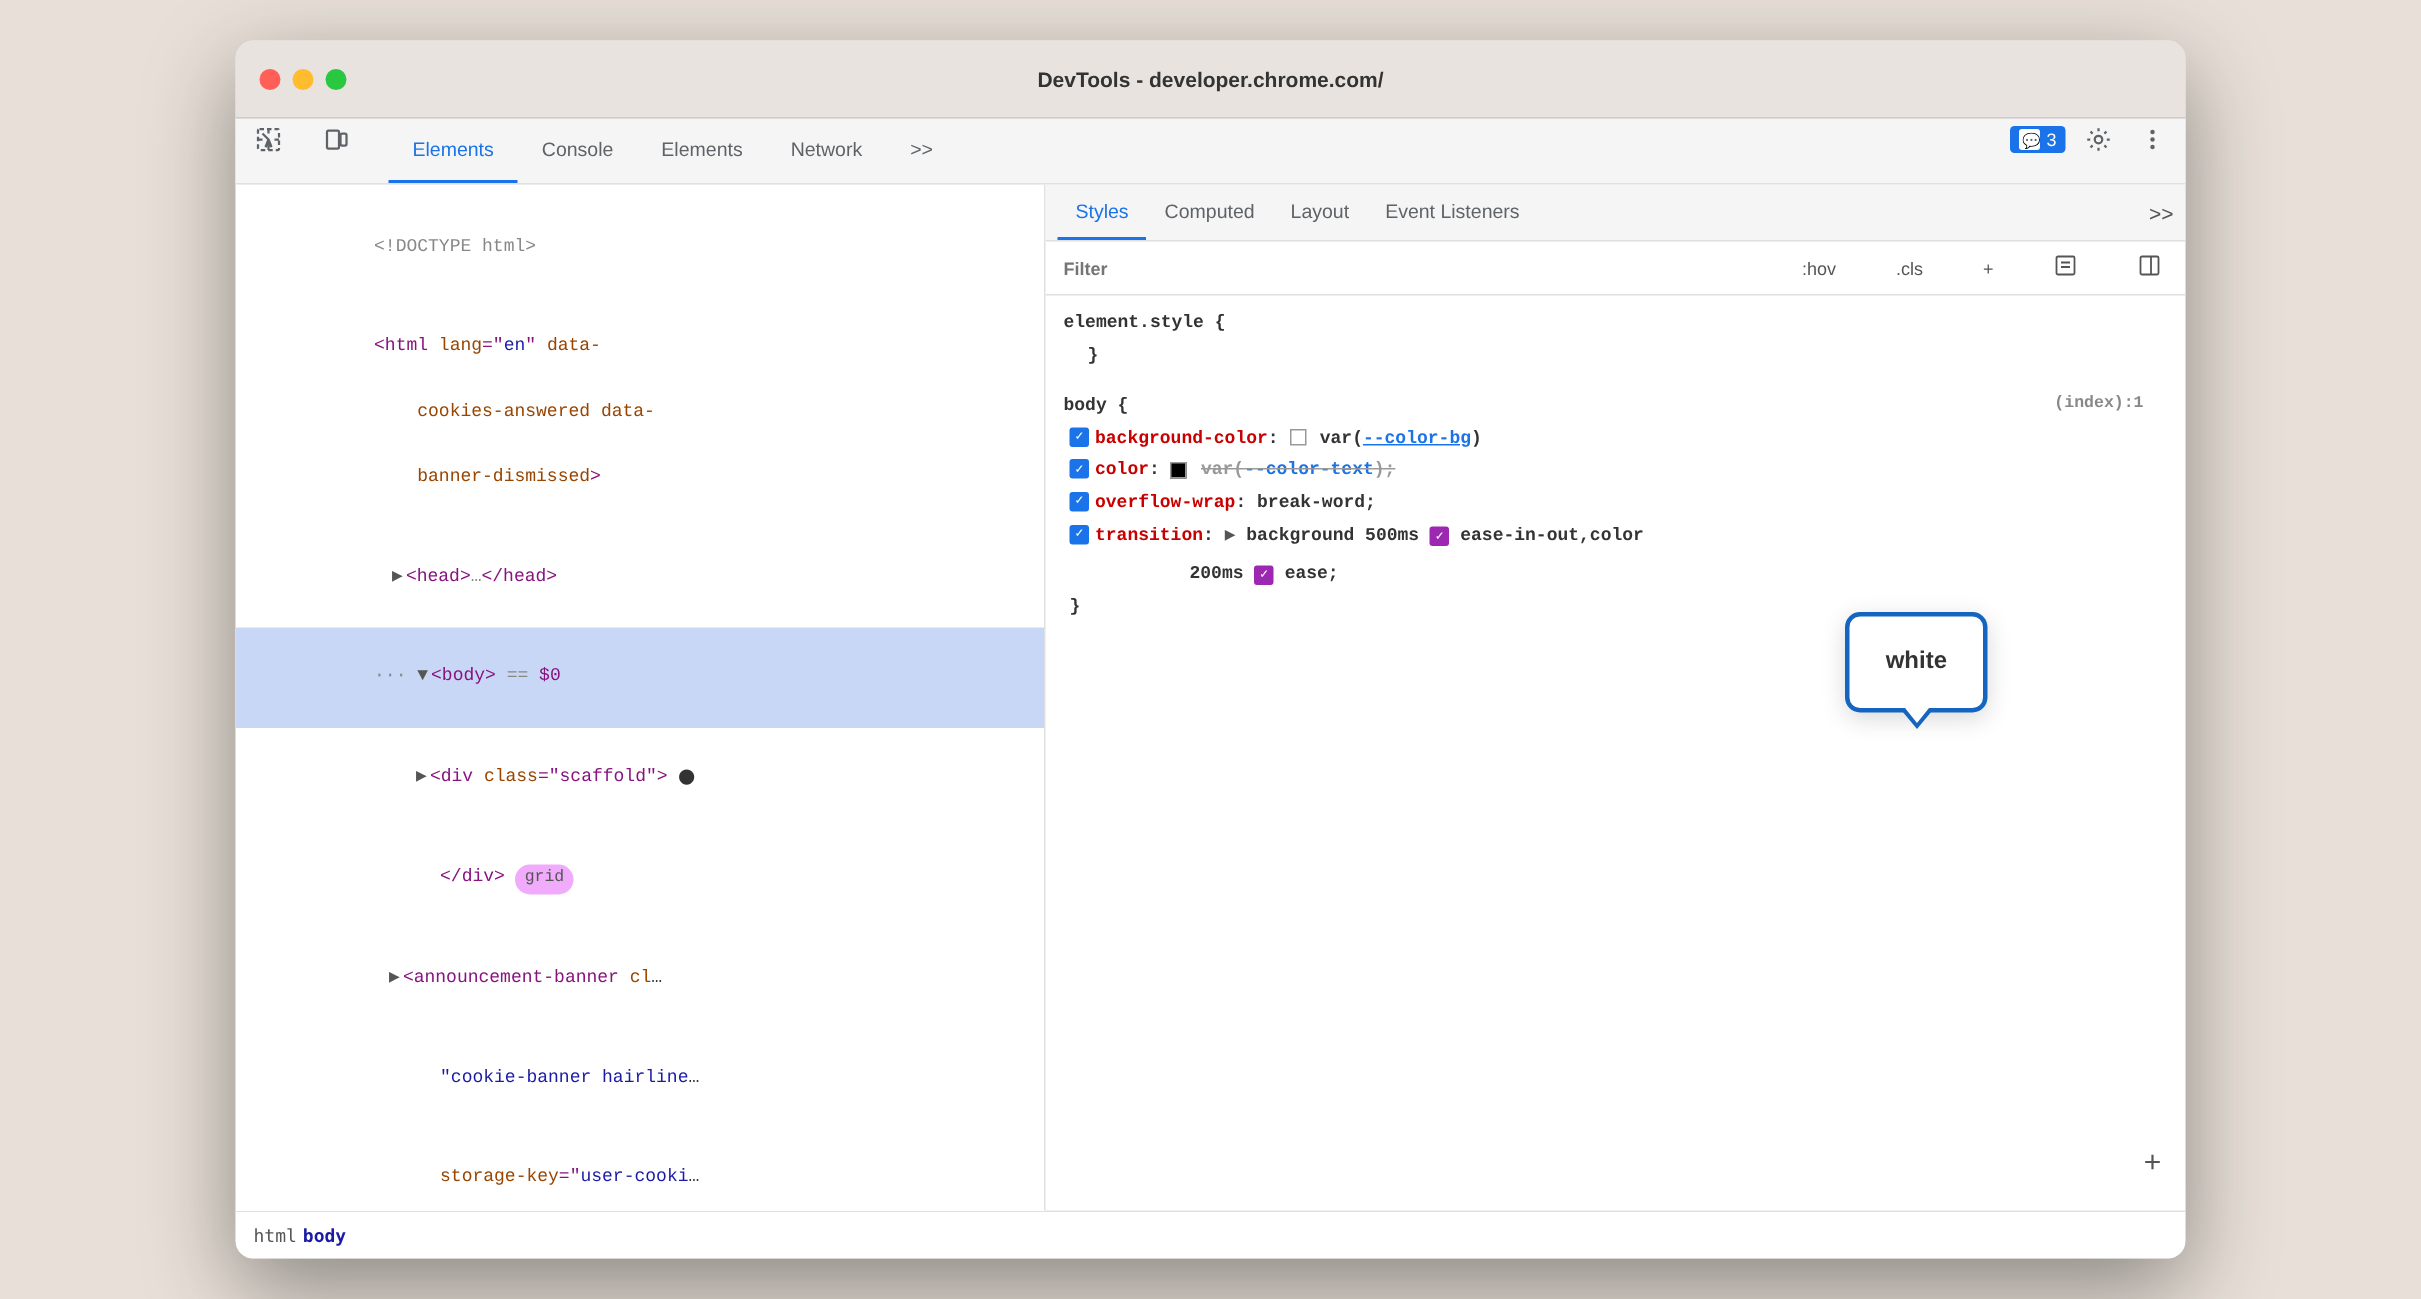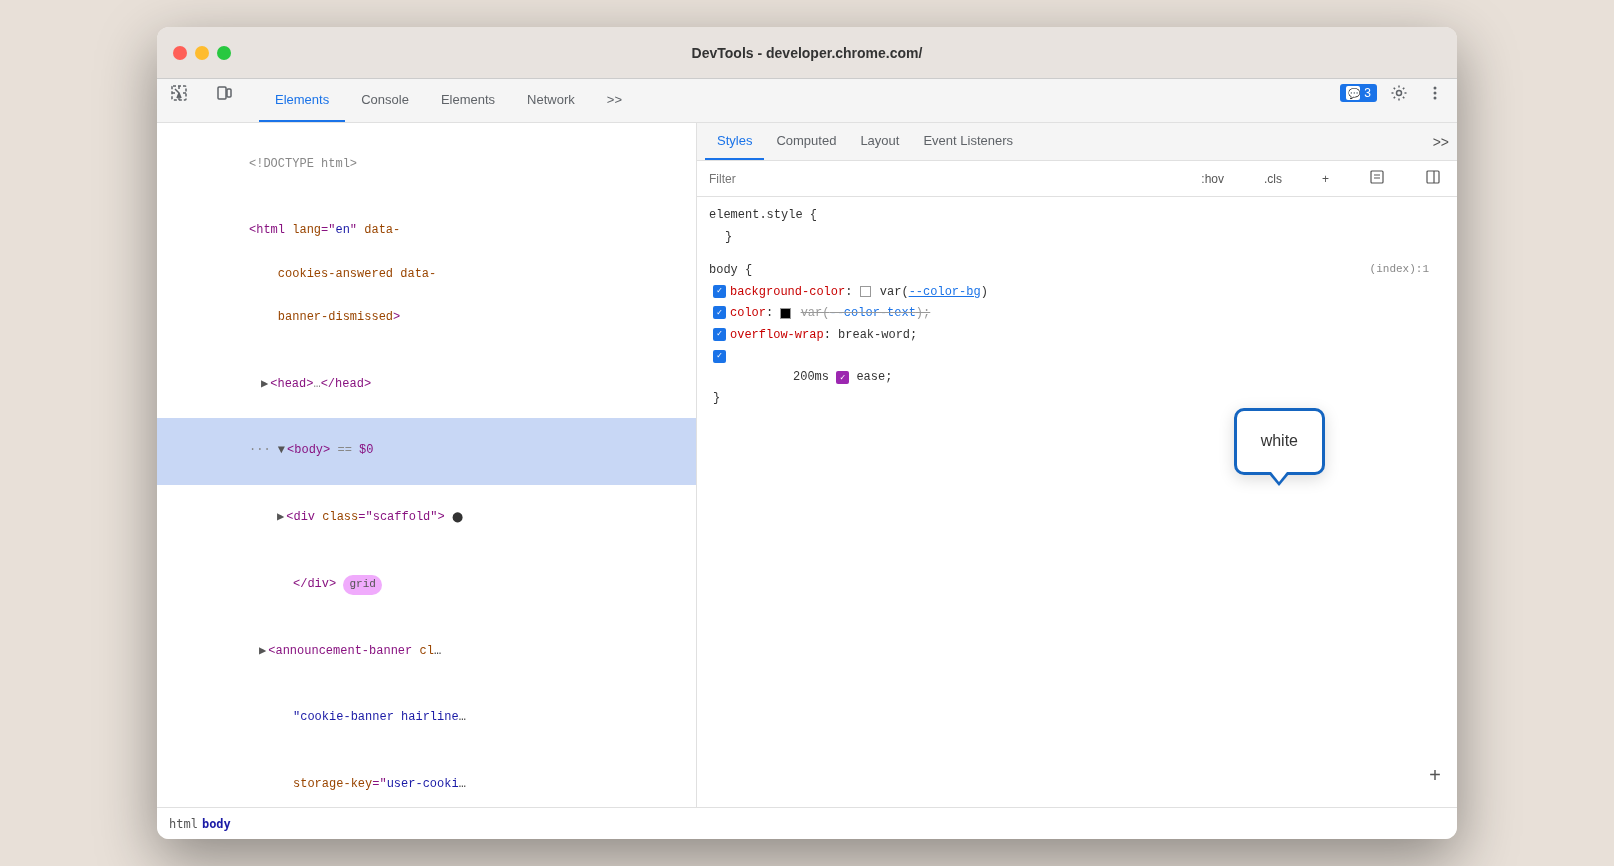--- a/index.html
+++ b/index.html
@@ -226,20 +226,21 @@
       padding: 0 12px;
       gap: 8px;
     }
     .filter-input {
       flex: 1;
       border: none;
       outline: none;
       font-size: 12px;
       background: transparent;
       color: #333;
+      font-weight: bold;
     }
     .filter-actions {
       display: flex;
       align-items: center;
       gap: 8px;
       margin-left: auto;
       font-size: 12px;
       color: #555;
     }
     .filter-btn {
@@ -254,20 +255,21 @@
       flex: 1;
       overflow-y: auto;
       padding: 8px 12px;
       font-family: 'Menlo', 'Monaco', 'Courier New', monospace;
       font-size: 12px;
       line-height: 1.8;
       position: relative;
     }
     .css-rule {
       margin-bottom: 12px;
+      font-weight: bold;
     }
     .css-selector { color: #333; }
     .css-brace { color: #333; }
     .css-property { color: #C80000; }
     .css-colon { color: #333; }
     .css-value { color: #333; }
     .css-value .var-link { color: #1a73e8; text-decoration: underline; }
     .css-row {
       display: flex;
       align-items: flex-start;
@@ -577,20 +579,27 @@
               </span>
             </div>
 
             <div class="css-row">
               <span class="css-checkbox"></span>
               <span><span class="css-property">overflow-wrap</span><span class="css-colon">: </span><span class="css-value">break-word;</span></span>
             </div>
 
             <div class="css-row" style="flex-wrap:wrap;">
               <span class="css-checkbox"></span>
+              <span>
+                <span class="css-property">transition</span><span class="css-colon">: </span>
+                <span class="transition-arrow">▶</span>
+                <span class="css-value"> background 500ms </span>
+                <span class="purple-checkbox"></span>
+                <span class="css-value"> ease-in-out,color</span>
+              </span>
               <div style="padding-left:80px; width:100%;">
                 <span class="css-value">200ms </span>
                 <span class="purple-checkbox"></span>
                 <span class="css-value"> ease;</span>
               </div>
             </div>
 
             <div style="padding-left:4px">
               <span class="css-brace">}</span>
             </div>

